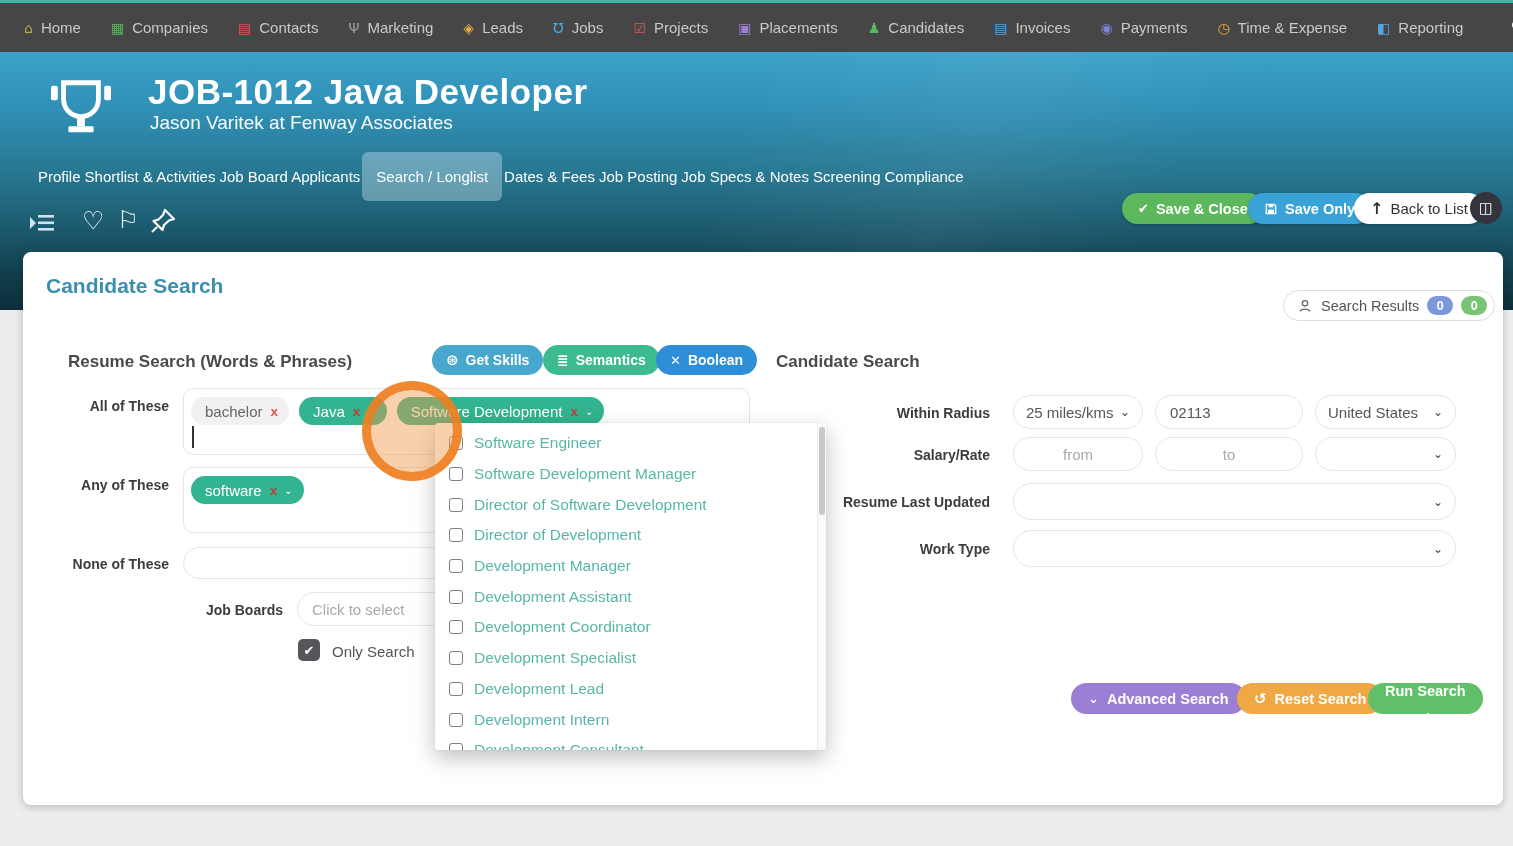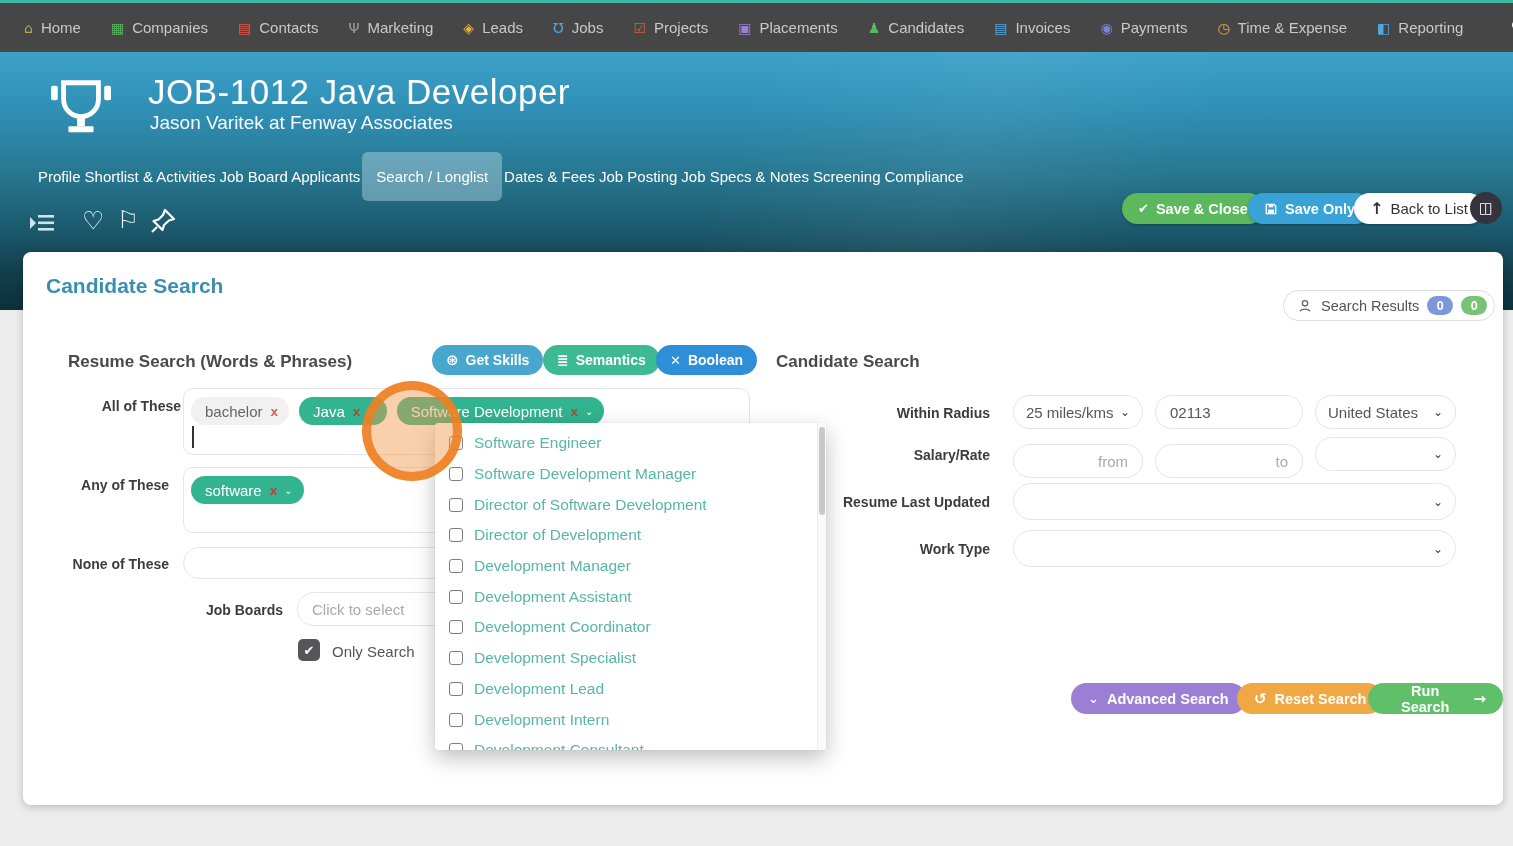--- a/index.html
+++ b/index.html
@@ -17,21 +17,21 @@
   .c-olive{color:#b9a84d} .c-green{color:#57b85c} .c-red{color:#e2574c} .c-gray{color:#9e9e9e}
   .c-amber{color:#e8b13d} .c-blue{color:#53a7dc} .c-purple{color:#9b7fd4} .c-indigo{color:#7b83d6} .c-orange{color:#eda33c}
   .nav-search { margin-left:18px; width:18px; height:18px; position:relative; flex:0 0 auto; }
   .nav-search .lens { position:absolute; left:1px; top:1px; width:10px; height:10px; border:2.2px solid #fff; border-radius:50%; }
 
   
   .jobheader { position:absolute; left:0; top:52px; width:1513px; height:258px;
     background:linear-gradient(180deg,#3da1c8 0%,#3090b6 22%,#27768f 48%,#1c5a6e 68%,#123e4c 86%,#0d2f3b 100%); }
   .jobheader::after { content:""; position:absolute; left:48%; top:0; width:34%; height:100%;
     background:linear-gradient(100deg,transparent 0%,rgba(255,255,255,.05) 45%,transparent 85%); transform:skewX(-18deg); pointer-events:none; }
-  .job-title { left:148px; top:20px; color:#fff; font-size:35px; font-weight:400; letter-spacing:.5px;text-align:right; }
+  .job-title { left:148px; top:20px; color:#fff; font-size:35px; font-weight:700; letter-spacing:.5px;text-align:right; }
   .job-sub   { left:150px; top:60px; color:rgba(255,255,255,.96); font-size:19px; }
   .tabs { position:absolute; left:36px; top:106px; height:36px; display:flex; align-items:center; }
   .tab { color:#fff; font-size:15px; cursor:pointer; padding:8px 2px; }
   .tab.active { background:rgba(202,228,240,.40); border-radius:6px; padding:16px 14px; }
   .hbar-ic { color:rgba(255,255,255,.92); cursor:pointer; }
   .pillbtn { position:absolute; height:31px; border-radius:16px; display:flex; align-items:center; gap:7px;
              padding:0 16px; font-size:14.5px; font-weight:700; color:#fff; cursor:pointer; border:none;
              box-shadow:0 1px 3px rgba(0,0,0,.25); }
   .b-green{background:#5cb85c} .b-blue{background:#39a3d8}
   .b-white{background:#fff; color:#333}
@@ -55,21 +55,21 @@
   .mb-teal{background:#48a7cd} .mb-green{background:#3cba92} .mb-blue{background:#2e8fd8}
 
   .flabel { color:#3c3c3c; font-size:14px; font-weight:700; text-align:right; }
   .bigfield { position:absolute; background:#fff; border:1px solid #e5e5e5; border-radius:10px; }
   .pillfield { position:absolute; background:#fff; border:1px solid #e5e5e5; border-radius:17px;
                display:flex; align-items:center; padding:0 12px; color:#555; font-size:15px; }
   .pillfield .chev { margin-left:auto; color:#444; font-size:12px; }
   input.inp { position:absolute; background:#fff; border:1px solid #e5e5e5; border-radius:17px;
               padding:0 14px; font-size:15px; color:#555; outline:none; font-family:inherit; }
   input.inp::placeholder { color:#a9a9a9; }
-  .ph-right { text-align:right;margin-top:7px; }
+  .ph-right { text-align:center; }
 
   .tagrow { position:absolute; left:7px; top:8px; display:flex; gap:10px; }
   .tag { display:inline-flex; align-items:center; height:28px; border-radius:14px; padding:0 11px 0 14px;
          font-size:15px; gap:8px; cursor:default; white-space:nowrap; }
   .tag-gray { background:#f1f1f1; color:#666; }
   .tag-green { background:#31b48f; color:#fff; }
   .tag .x { font-weight:700; font-size:13.5px; cursor:pointer; }
   .tag-gray .x { color:#e2574c; }
   .tag-green .x { color:#b8433a; }
   .tag .ch { color:#fff; font-size:10px; cursor:pointer; margin-left:-1px; }
@@ -240,21 +240,21 @@
     </button>
     <button class="minibtn mb-green" style="left:520px; top:93px;">
       <span class="glyph" style="font-size:14px;">≣</span>
       <span>Semantics</span>
     </button>
     <button class="minibtn mb-blue" style="left:633px; top:93px;">
       <span class="glyph" style="font-size:13px;">✕</span>
       <span>Boolean</span>
     </button>
 
-    <div class="abs flabel" style="left:12px; top:146px; width:146px;">All of These</div>
+    <div class="abs flabel" style="left:0; top:146px; width:146px;">All of These</div>
     <div class="bigfield" style="left:160px; top:136px; width:567px; height:67px;">
       <div class="tagrow">
         <span class="tag tag-gray">
           <span>bachelor</span>
           <span class="x">x</span>
         </span>
         <span class="tag tag-green">
           <span>Java</span>
           <span class="x">x</span>
           <span class="ch glyph">⌄</span>
@@ -375,19 +375,19 @@
     </div>
 
     <button class="actionbtn ab-purple" style="left:1048px; top:431px;">
       <span class="glyph" style="font-size:13px;">⌄</span>
       <span>Advanced Search</span>
     </button>
     <button class="actionbtn ab-orange" style="left:1214px; top:431px;">
       <span class="glyph" style="font-size:15px;">↺</span>
       <span>Reset Search</span>
     </button>
-    <button class="actionbtn ab-green" style="left:1345px; top:431px;">
+    <button class="actionbtn ab-green" style="left:1345px; top:431px;flex-direction:column;">
       <span>Run Search</span>
       <span class="glyph" style="font-size:15px;">→</span>
     </button>
 
   </section>
 </div>
 
 </body></html>

